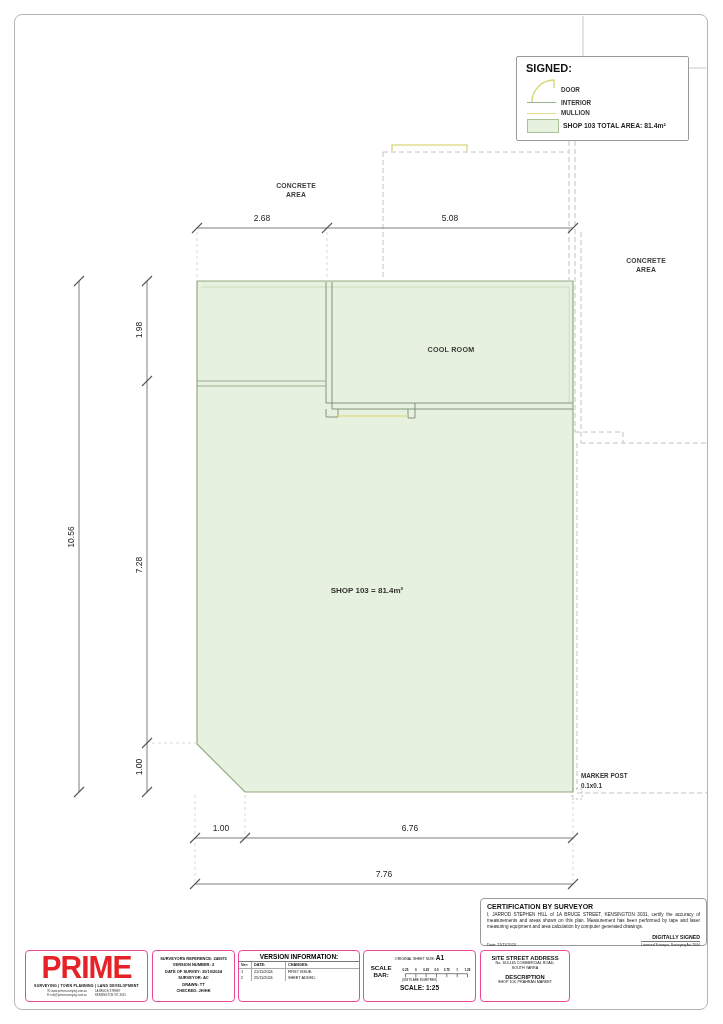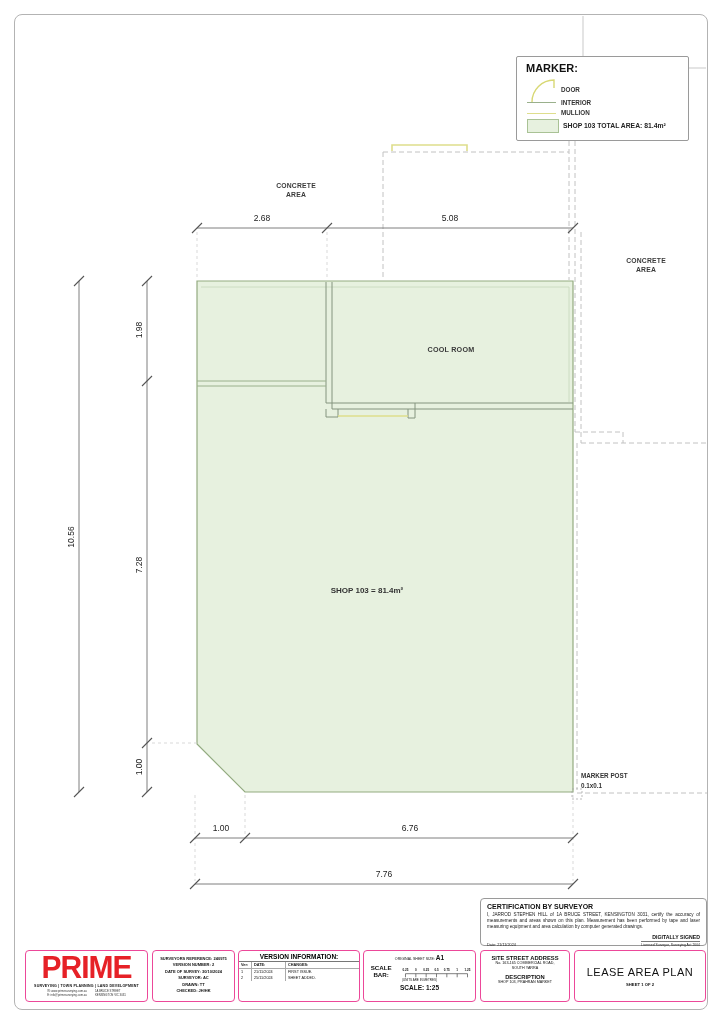--- a/index.html
+++ b/index.html
@@ -161,21 +161,21 @@
     <text class="lbl" x="296" y="197" text-anchor="middle">AREA</text>
     <text class="lbl" x="646" y="263" text-anchor="middle">CONCRETE</text>
     <text class="lbl" x="646" y="272" text-anchor="middle">AREA</text>
     <text class="lbl" x="451" y="352" text-anchor="middle" style="font-size:7.2px">COOL ROOM</text>
     <text class="biglbl" x="367" y="593" text-anchor="middle">SHOP 103 = 81.4m²</text>
     <text class="mpost" x="581" y="778">MARKER POST</text>
     <text class="mpost" x="581" y="788">0.1x0.1</text>
   </svg>
 
   <div class="legend">
-    <div class="legend-title">MARKER:</div>
+    <div class="legend-title">SIGNED:</div>
     <svg width="28" height="28" style="position:absolute;left:12px;top:20px;">
       <path d="M3,25 A22,22 0 0 1 25,3 L25,11" fill="none" stroke="#d8d874" stroke-width="1.4"></path>
     </svg>
     <div class="leg-label" style="top:29px">DOOR</div>
     <div class="leg-line" style="top:45px;border-top:1.4px solid #9ab08c"></div>
     <div class="leg-label" style="top:42px">INTERIOR</div>
     <div class="leg-line" style="top:56px;border-top:1.4px solid #dede8c"></div>
     <div class="leg-label" style="top:52px">MULLION</div>
     <div class="leg-swatch"></div>
     <div class="leg-area">SHOP 103 TOTAL AREA: 81.4m²</div>
@@ -266,17 +266,13 @@
   </div>
 
   <div class="tb tb-addr">
     <div class="ad-title">SITE STREET ADDRESS</div>
     <div class="ad-line">No. 163-165 COMMERCIAL ROAD,</div>
     <div class="ad-line">SOUTH YARRA</div>
     <div class="ad-desc">DESCRIPTION</div>
     <div class="ad-line">SHOP 103, PRAHRAN MARKET</div>
   </div>
 
-  <div class="tb tb-title">
-    <div class="tt-main">LEASE AREA PLAN</div>
-    <div class="tt-sheet">SHEET 1 OF 2</div>
-  </div>
 </div>
 
 </body></html>

